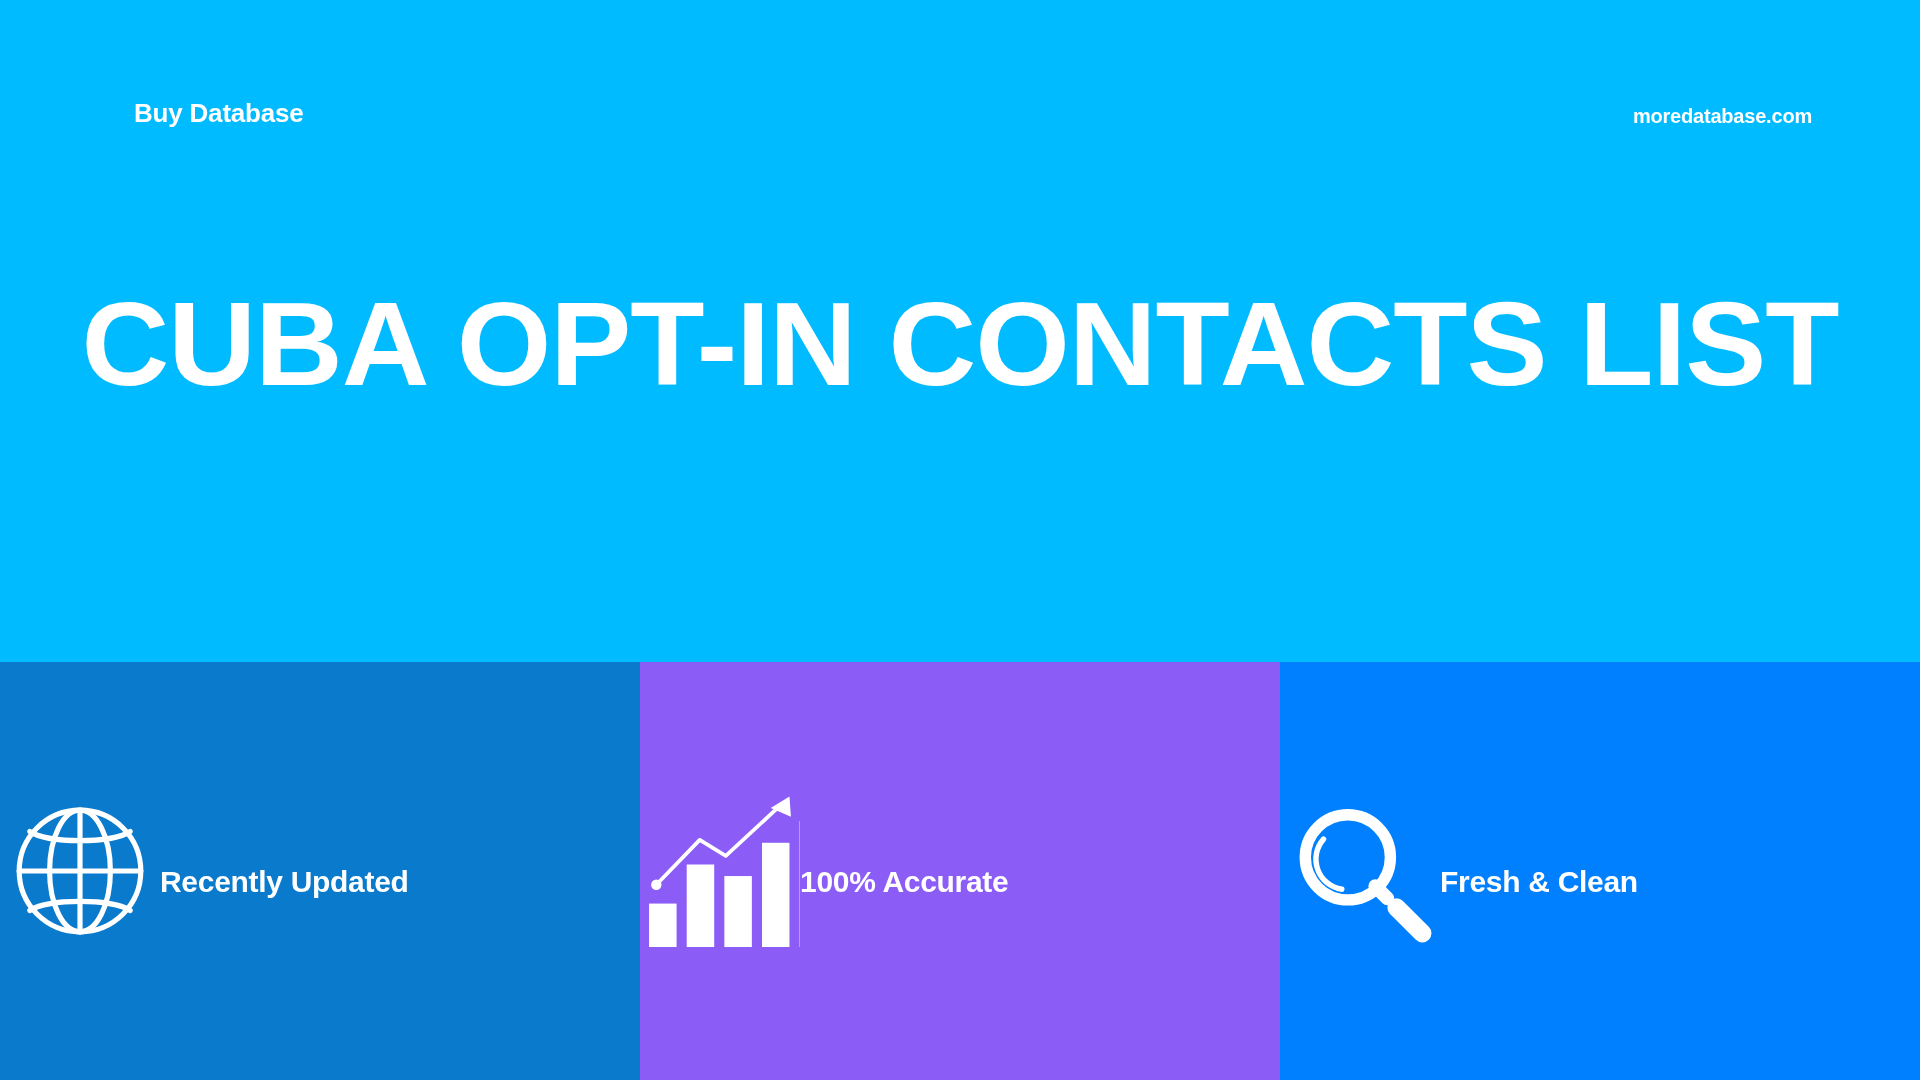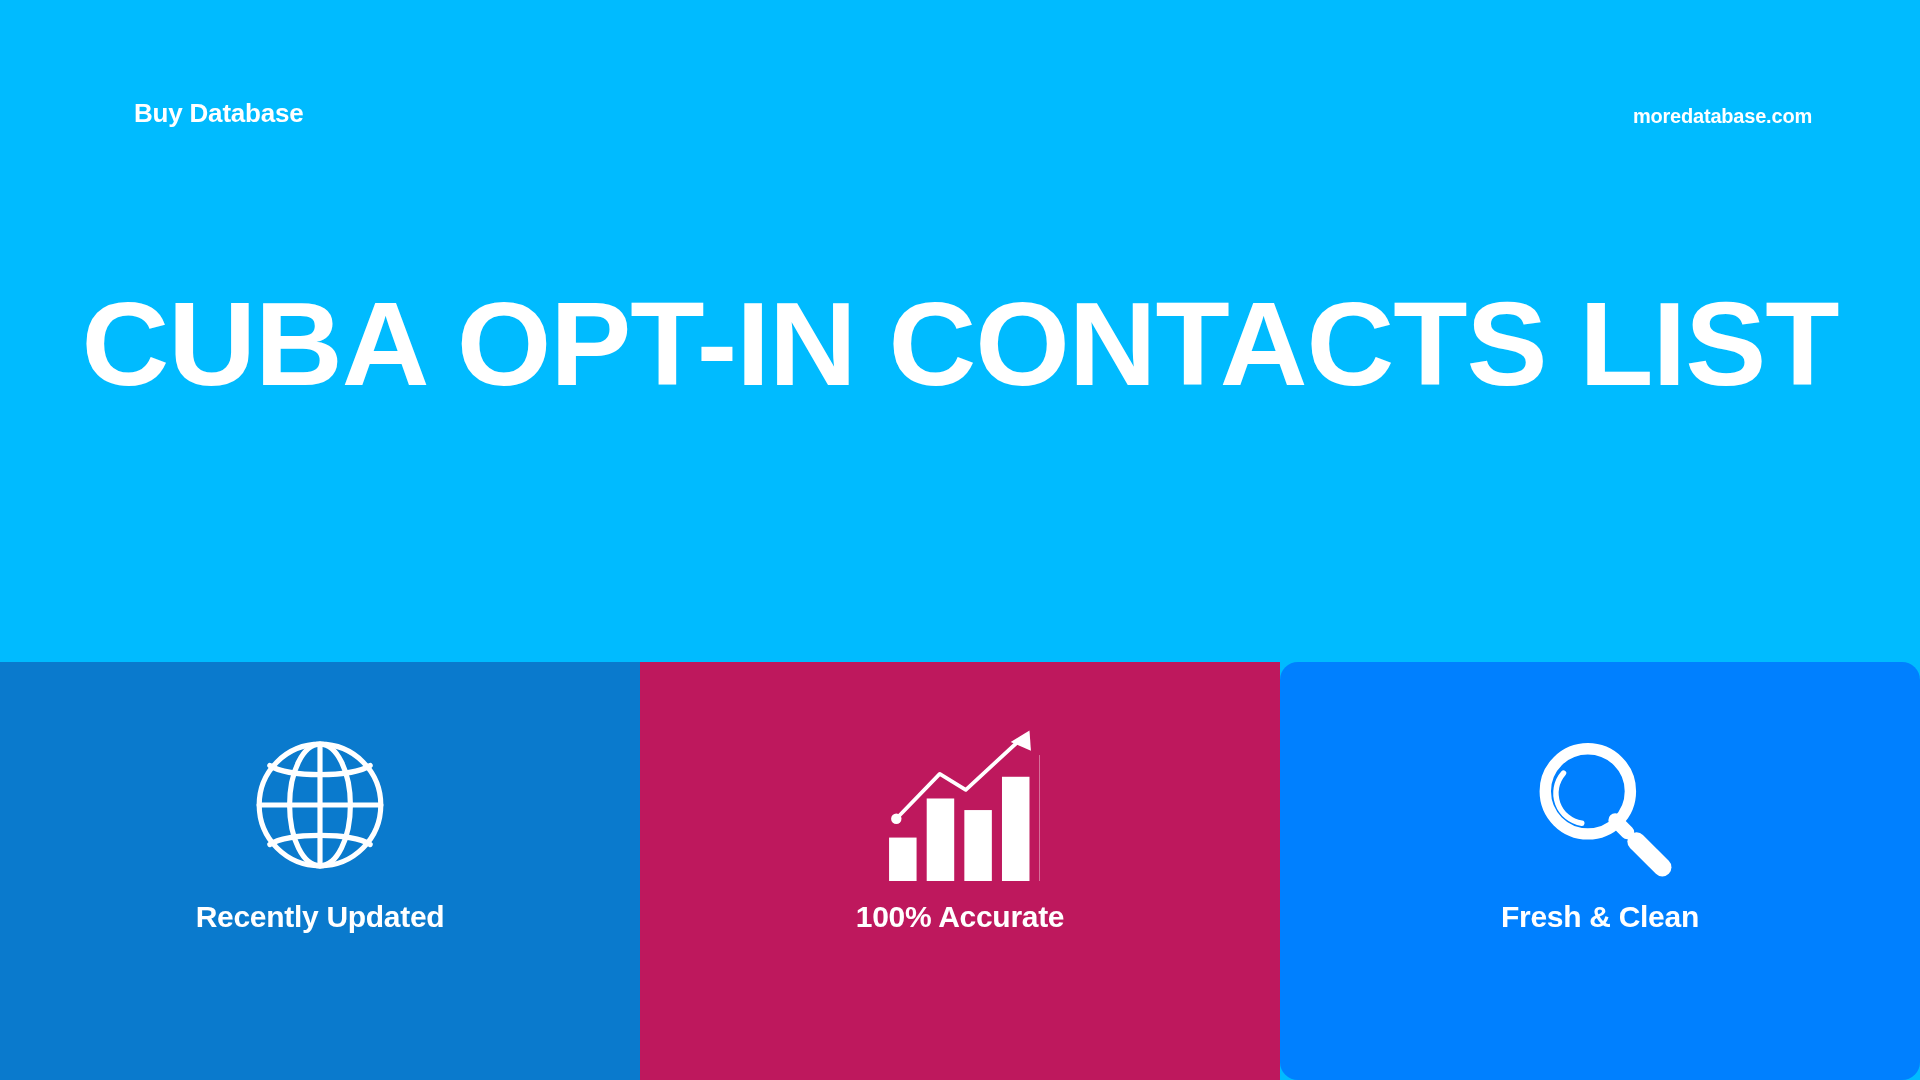--- a/index.html
+++ b/index.html
@@ -69,29 +69,27 @@
 
   
   .features {
     flex:1 1 auto;
     display:flex;
     width:100%;
   }
 
   .feature {
     display:flex;
-    flex-direction:column;
     align-items:center;
     justify-content:flex-start;
-    padding-top:68px;
   }
 
   .feature-1 { flex:0 0 640px;  background:#0a7acd; }
-  .feature-2 { flex:0 0 640px;  background:#be185d; }
-  .feature-3 { flex:1 1 auto;   background:#0080ff;border-radius:18px; }
+  .feature-2 { flex:0 0 640px;  background:#8b5cf6; }
+  .feature-3 { flex:1 1 auto;   background:#0080ff; }
 
   .feature-icon {
     width:160px;
     height:150px;
     display:flex;
     align-items:center;
     justify-content:center;
   }
 
   .feature-icon svg { display:block; }

